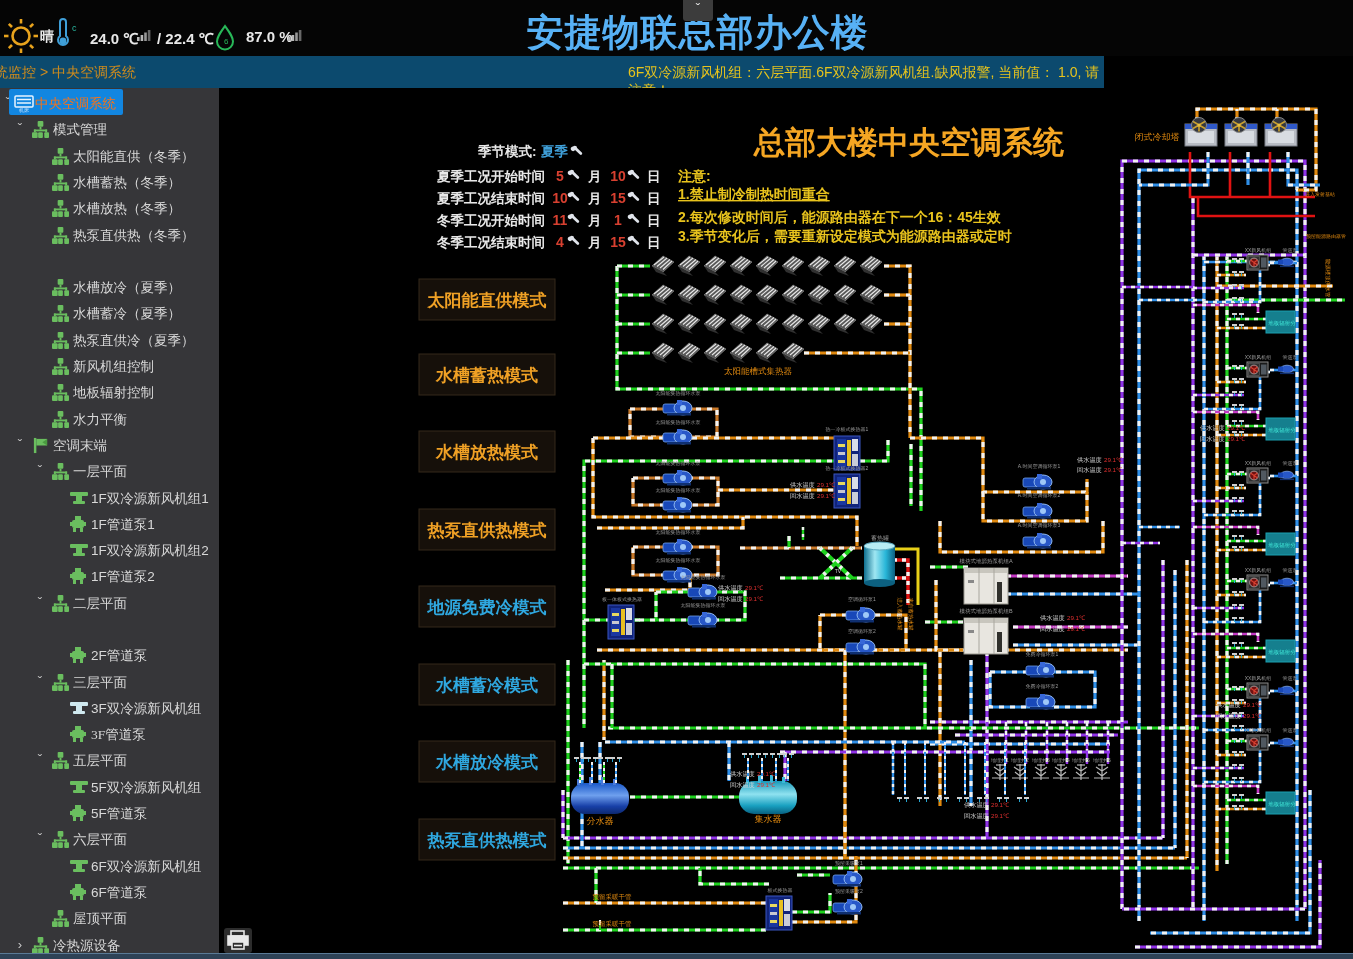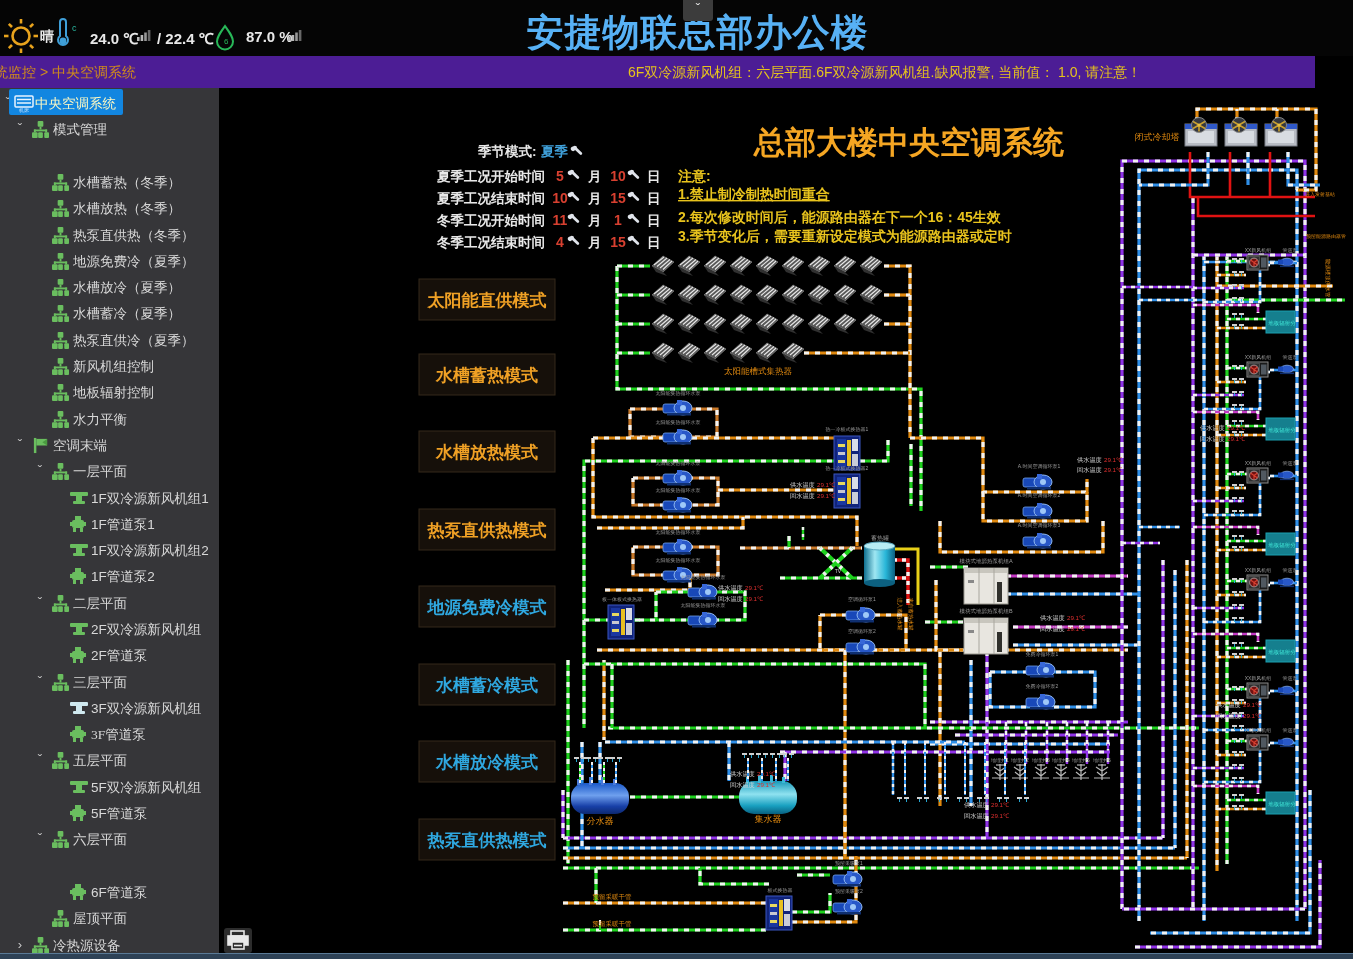--- a/index.html
+++ b/index.html
@@ -2,29 +2,29 @@
 <html><head><meta charset="utf-8">
 <style>
 *{margin:0;padding:0;box-sizing:border-box;}
 html,body{width:1353px;height:959px;background:#000;overflow:hidden;
  font-family:"Liberation Sans",sans-serif;}
 #header{position:absolute;left:0;top:0;width:1353px;height:56px;background:#050505;}
 #title{position:absolute;left:0;top:8px;width:1395px;text-align:center;color:#57b1f5;
  font-size:37px;font-weight:bold;letter-spacing:1px;}
 #tab{position:absolute;left:683px;top:0px;width:30px;height:21px;background:#3c3c3c;
  color:#e8e8e8;text-align:center;font-size:13px;line-height:17px;border-radius:0 0 3px 3px;}
-#alarm{position:absolute;left:0;top:56px;width:1315px;height:32px;background:#4c1d95;}
+#alarm{position:absolute;left:0;top:56px;width:1104px;height:32px;background:#0c4a6e;}
 .bc{position:absolute;left:-6px;top:8px;color:#cf8b1c;font-size:14px;}
 .al{position:absolute;left:628px;top:8px;color:#e6c31d;font-size:14px;}
 #sidebar{position:absolute;left:0;top:88px;width:219px;height:867px;background:#363639;}
 .trow{position:absolute;left:0;width:219px;height:26px;}
 .chev{position:absolute;top:4px;color:#c8c8c8;font-size:13px;width:12px;text-align:center;}
 .ticon{position:absolute;top:4px;width:18px;height:18px;}
 .tlab{position:absolute;top:4px;color:#d8d8d8;font-size:13.5px;white-space:nowrap;}
-.tlab.sel{color:#fef9c3;}
+.tlab.sel{color:#f97316;}
 .selbox{position:absolute;top:-2px;left:9px;width:114px;height:26px;background:#1286e0;border-radius:2px;}
 #canvas{position:absolute;left:219px;top:88px;width:1134px;height:871px;background:#000;}
 #printer{position:absolute;left:224px;top:928px;width:28px;height:25px;background:#2c2c2c;
  border-radius:3px;}
 #bottombar{position:absolute;left:0;top:953px;width:1353px;height:6px;background:#2e4256;border-top:1px solid #5a7a96;}
 #weather{position:absolute;left:0;top:0;height:56px;}
 .wtxt{position:absolute;color:#e8e8e8;font-size:15px;font-weight:bold;white-space:nowrap;}
 </style></head>
 <body>
 <div id="header">
@@ -96,20 +96,35 @@
     <rect x="2" y="9" width="14" height="2"></rect>
             <rect x="2" y="9" width="2" height="3"></rect>
             <rect x="14" y="9" width="2" height="3"></rect>
     <rect x="0" y="12" width="6" height="6" rx="1"></rect>
             <rect x="6.5" y="12" width="5" height="6" rx="1"></rect>
             <rect x="13" y="12" width="5" height="6" rx="1"></rect>
           </g>
         </svg></span>
       <span class="tlab" style="left:53px;">模式管理</span>
     </div>
+    <div class="trow" style="top:56px;">
+      <span class="ticon" style="left:52px;"><svg width="17" height="17" viewBox="0 0 18 18">
+          <g fill="#6abe5f">
+    <rect x="6" y="0" width="6" height="6" rx="1"></rect>
+            <rect x="8" y="6" width="2" height="3"></rect>
+    <rect x="2" y="9" width="14" height="2"></rect>
+            <rect x="2" y="9" width="2" height="3"></rect>
+            <rect x="14" y="9" width="2" height="3"></rect>
+    <rect x="0" y="12" width="6" height="6" rx="1"></rect>
+            <rect x="6.5" y="12" width="5" height="6" rx="1"></rect>
+            <rect x="13" y="12" width="5" height="6" rx="1"></rect>
+          </g>
+        </svg></span>
+      <span class="tlab" style="left:73px;">太阳能直供（冬季）</span>
+    </div>
     <div class="trow" style="top:82px;padding-left:36px;">
       <span class="ticon" style="left:52px;"><svg width="17" height="17" viewBox="0 0 18 18">
           <g fill="#6abe5f">
     <rect x="6" y="0" width="6" height="6" rx="1"></rect>
             <rect x="8" y="6" width="2" height="3"></rect>
     <rect x="2" y="9" width="14" height="2"></rect>
             <rect x="2" y="9" width="2" height="3"></rect>
             <rect x="14" y="9" width="2" height="3"></rect>
     <rect x="0" y="12" width="6" height="6" rx="1"></rect>
             <rect x="6.5" y="12" width="5" height="6" rx="1"></rect>
@@ -140,35 +155,20 @@
             <rect x="8" y="6" width="2" height="3"></rect>
     <rect x="2" y="9" width="14" height="2"></rect>
             <rect x="2" y="9" width="2" height="3"></rect>
             <rect x="14" y="9" width="2" height="3"></rect>
     <rect x="0" y="12" width="6" height="6" rx="1"></rect>
             <rect x="6.5" y="12" width="5" height="6" rx="1"></rect>
             <rect x="13" y="12" width="5" height="6" rx="1"></rect>
           </g>
         </svg></span>
       <span class="tlab" style="left:73px;">热泵直供热（冬季）</span>
-    </div>
-    <div class="trow" style="top:161px;">
-      <span class="ticon" style="left:52px;"><svg width="17" height="17" viewBox="0 0 18 18">
-          <g fill="#6abe5f">
-    <rect x="6" y="0" width="6" height="6" rx="1"></rect>
-            <rect x="8" y="6" width="2" height="3"></rect>
-    <rect x="2" y="9" width="14" height="2"></rect>
-            <rect x="2" y="9" width="2" height="3"></rect>
-            <rect x="14" y="9" width="2" height="3"></rect>
-    <rect x="0" y="12" width="6" height="6" rx="1"></rect>
-            <rect x="6.5" y="12" width="5" height="6" rx="1"></rect>
-            <rect x="13" y="12" width="5" height="6" rx="1"></rect>
-          </g>
-        </svg></span>
-      <span class="tlab" style="left:73px;">地源免费冷（夏季）</span>
     </div>
     <div class="trow" style="top:187px;">
       <span class="ticon" style="left:52px;"><svg width="17" height="17" viewBox="0 0 18 18">
           <g fill="#6abe5f">
     <rect x="6" y="0" width="6" height="6" rx="1"></rect>
             <rect x="8" y="6" width="2" height="3"></rect>
     <rect x="2" y="9" width="14" height="2"></rect>
             <rect x="2" y="9" width="2" height="3"></rect>
             <rect x="14" y="9" width="2" height="3"></rect>
     <rect x="0" y="12" width="6" height="6" rx="1"></rect>
@@ -335,30 +335,20 @@
     <rect x="2" y="9" width="14" height="2"></rect>
             <rect x="2" y="9" width="2" height="3"></rect>
             <rect x="14" y="9" width="2" height="3"></rect>
     <rect x="0" y="12" width="6" height="6" rx="1"></rect>
             <rect x="6.5" y="12" width="5" height="6" rx="1"></rect>
             <rect x="13" y="12" width="5" height="6" rx="1"></rect>
           </g>
         </svg></span>
       <span class="tlab" style="left:73px;">二层平面</span>
     </div>
-    <div class="trow" style="top:529px;">
-      <span class="ticon" style="left:70px;"><svg width="18" height="16" viewBox="0 0 18 16">
-          <g fill="#6abe5f">
-            <rect x="0" y="2" width="18" height="4" rx="1"></rect>
-            <rect x="6" y="6" width="6" height="5"></rect>
-            <rect x="3" y="11" width="12" height="3" rx="1"></rect>
-          </g>
-        </svg></span>
-      <span class="tlab" style="left:91px;">2F双冷源新风机组</span>
-    </div>
     <div class="trow" style="top:555px;">
       <span class="ticon" style="left:70px;"><svg width="16" height="17" viewBox="0 0 16 17">
           <g fill="#6abe5f">
             <rect x="5" y="0" width="6" height="4"></rect>
             <rect x="2" y="4" width="12" height="8" rx="2"></rect>
             <rect x="0" y="6" width="4" height="4"></rect>
             <rect x="12" y="6" width="4" height="4"></rect>
             <rect x="3" y="12" width="3" height="4"></rect>
             <rect x="10" y="12" width="3" height="4"></rect>
           </g>
@@ -451,20 +441,30 @@
             <rect x="8" y="6" width="2" height="3"></rect>
     <rect x="2" y="9" width="14" height="2"></rect>
             <rect x="2" y="9" width="2" height="3"></rect>
             <rect x="14" y="9" width="2" height="3"></rect>
     <rect x="0" y="12" width="6" height="6" rx="1"></rect>
             <rect x="6.5" y="12" width="5" height="6" rx="1"></rect>
             <rect x="13" y="12" width="5" height="6" rx="1"></rect>
           </g>
         </svg></span>
       <span class="tlab" style="left:73px;">六层平面</span>
+    </div>
+    <div class="trow" style="top:766px;">
+      <span class="ticon" style="left:70px;"><svg width="18" height="16" viewBox="0 0 18 16">
+          <g fill="#6abe5f">
+            <rect x="0" y="2" width="18" height="4" rx="1"></rect>
+            <rect x="6" y="6" width="6" height="5"></rect>
+            <rect x="3" y="11" width="12" height="3" rx="1"></rect>
+          </g>
+        </svg></span>
+      <span class="tlab" style="left:91px;">6F双冷源新风机组</span>
     </div>
     <div class="trow" style="top:792px;">
       <span class="ticon" style="left:70px;"><svg width="16" height="17" viewBox="0 0 16 17">
           <g fill="#6abe5f">
             <rect x="5" y="0" width="6" height="4"></rect>
             <rect x="2" y="4" width="12" height="8" rx="2"></rect>
             <rect x="0" y="6" width="4" height="4"></rect>
             <rect x="12" y="6" width="4" height="4"></rect>
             <rect x="3" y="12" width="3" height="4"></rect>
             <rect x="10" y="12" width="3" height="4"></rect>

